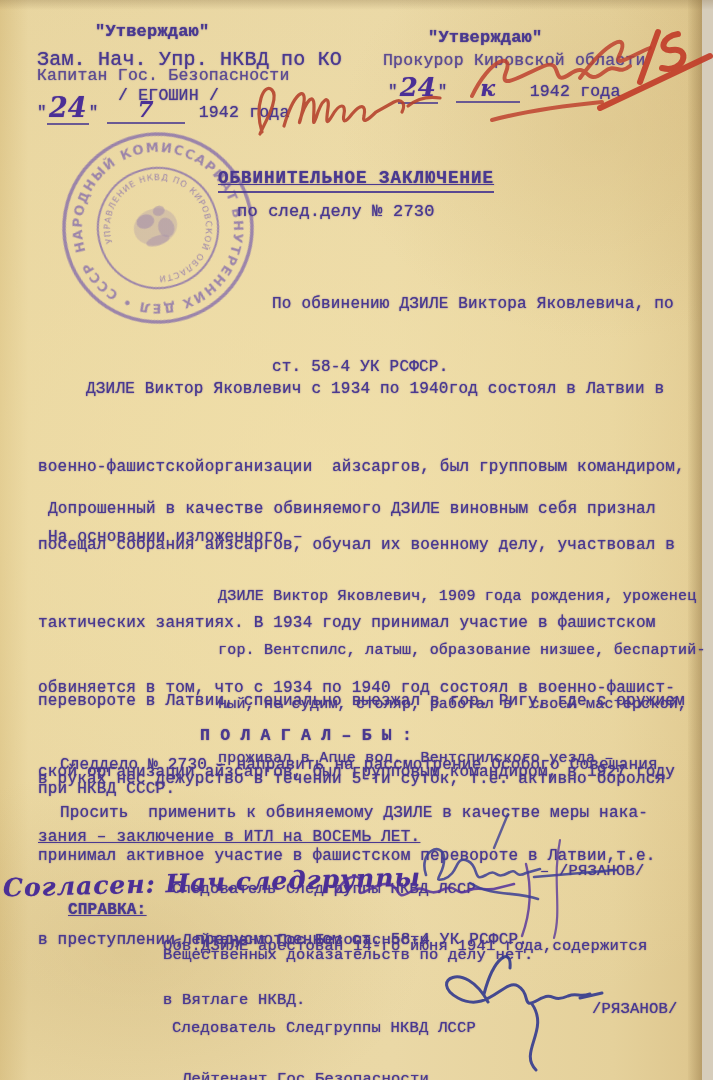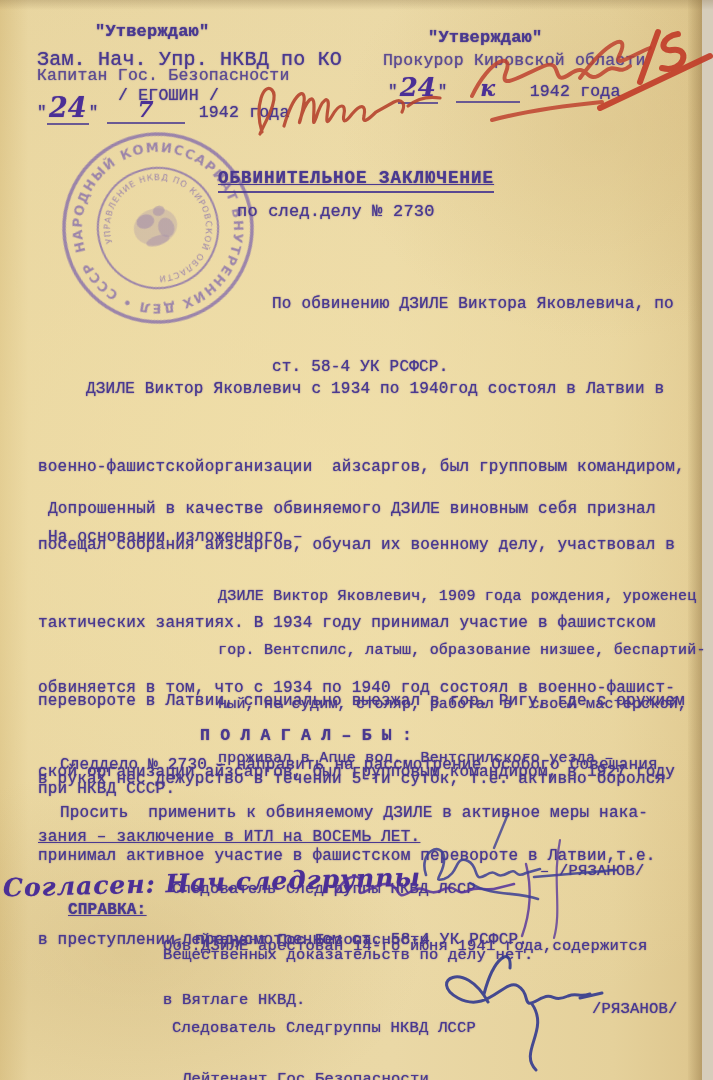--- a/index.html
+++ b/index.html
@@ -115,21 +115,21 @@
   <div>обвиняется в том, что с 1934 по 1940 год состоял в военно-фашист-</div>
   <div>ской организации айзсаргов, был групповым командиром, в 1927 году</div>
   <div>принимал активное участие в фашистском перевороте в Латвии,т.е.</div>
   <div>в преступлении, предусмотренном ст. 58-4 УК РСФСР.</div>
 </div>
 
 <div class="abs tw bold" style="left:200px;top:726px;font-size:16.5px;">П О Л А Г А Л – Б Ы :</div>
 
 <div class="abs tw sz16" style="left:60px;top:752px;">Следдело № 2730 – направить на рассмотрение Особого Совещания</div>
 <div class="abs tw sz16" style="left:38px;top:776px;">при НКВД СССР.</div>
-<div class="abs tw sz16" style="left:60px;top:800px;">Просить  применить к обвиняемому ДЗИЛЕ в активное меры нака-</div>
+<div class="abs tw sz16" style="left:60px;top:800px;">Просить  применить к обвиняемому ДЗИЛЕ в качестве меры нака-</div>
 <div class="abs tw sz16" style="left:38px;top:824px;text-decoration:underline;">зания – заключение в ИТЛ на ВОСЕМЬ ЛЕТ.</div>
 
 <div class="abs tw" style="left:172px;top:847px;font-size:15.5px;line-height:17px;">
   <div>Следователь Следгруппы НКВД ЛССР</div>
   <div style="padding-left:10px;">Лейтенант Гос.Безопасности</div>
 </div>
 <div class="abs tw" style="left:540px;top:862px;font-size:15.5px;"><span>–</span> <span>/РЯЗАНОВ/</span></div>
 
 <div class="abs hand" style="left:3px;top:868px;font-size:25px;transform:rotate(-1.5deg);letter-spacing:1px;">Согласен: Нач.следгруппы</div>
 <div class="abs" style="left:330px;top:860px;">

